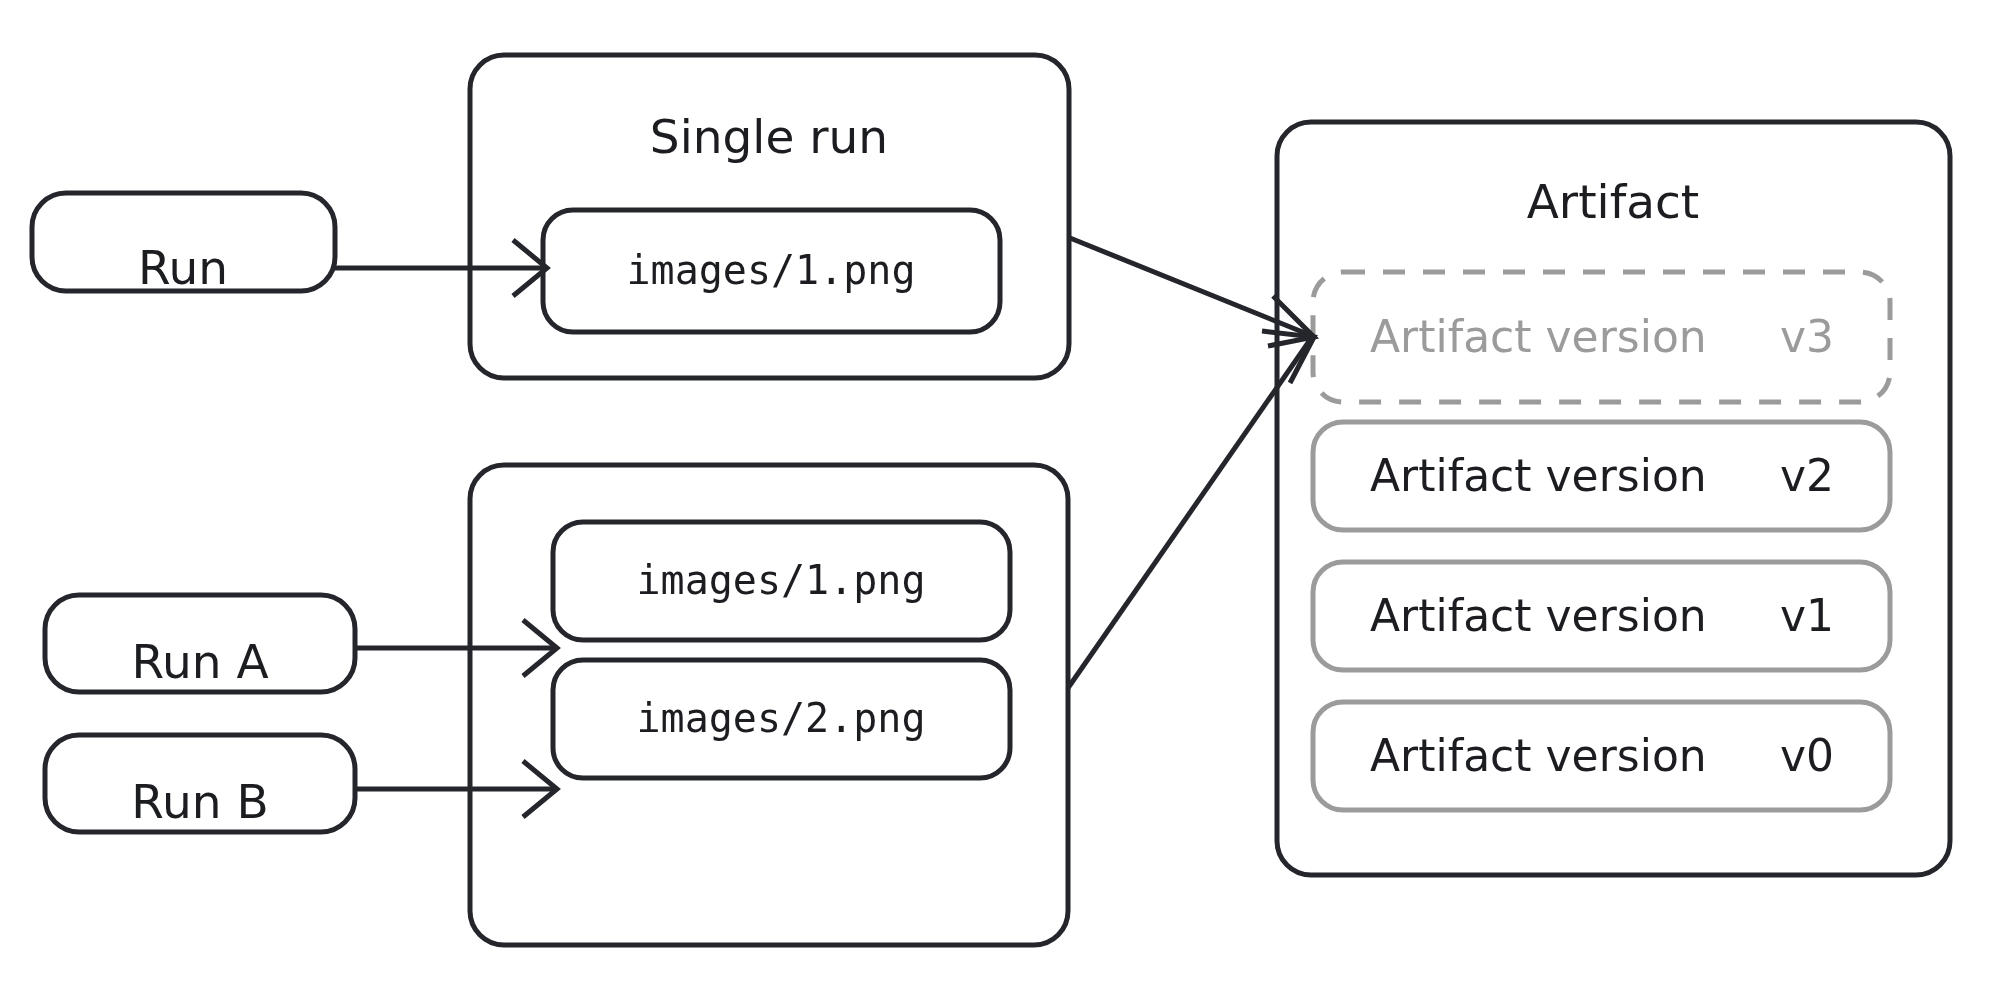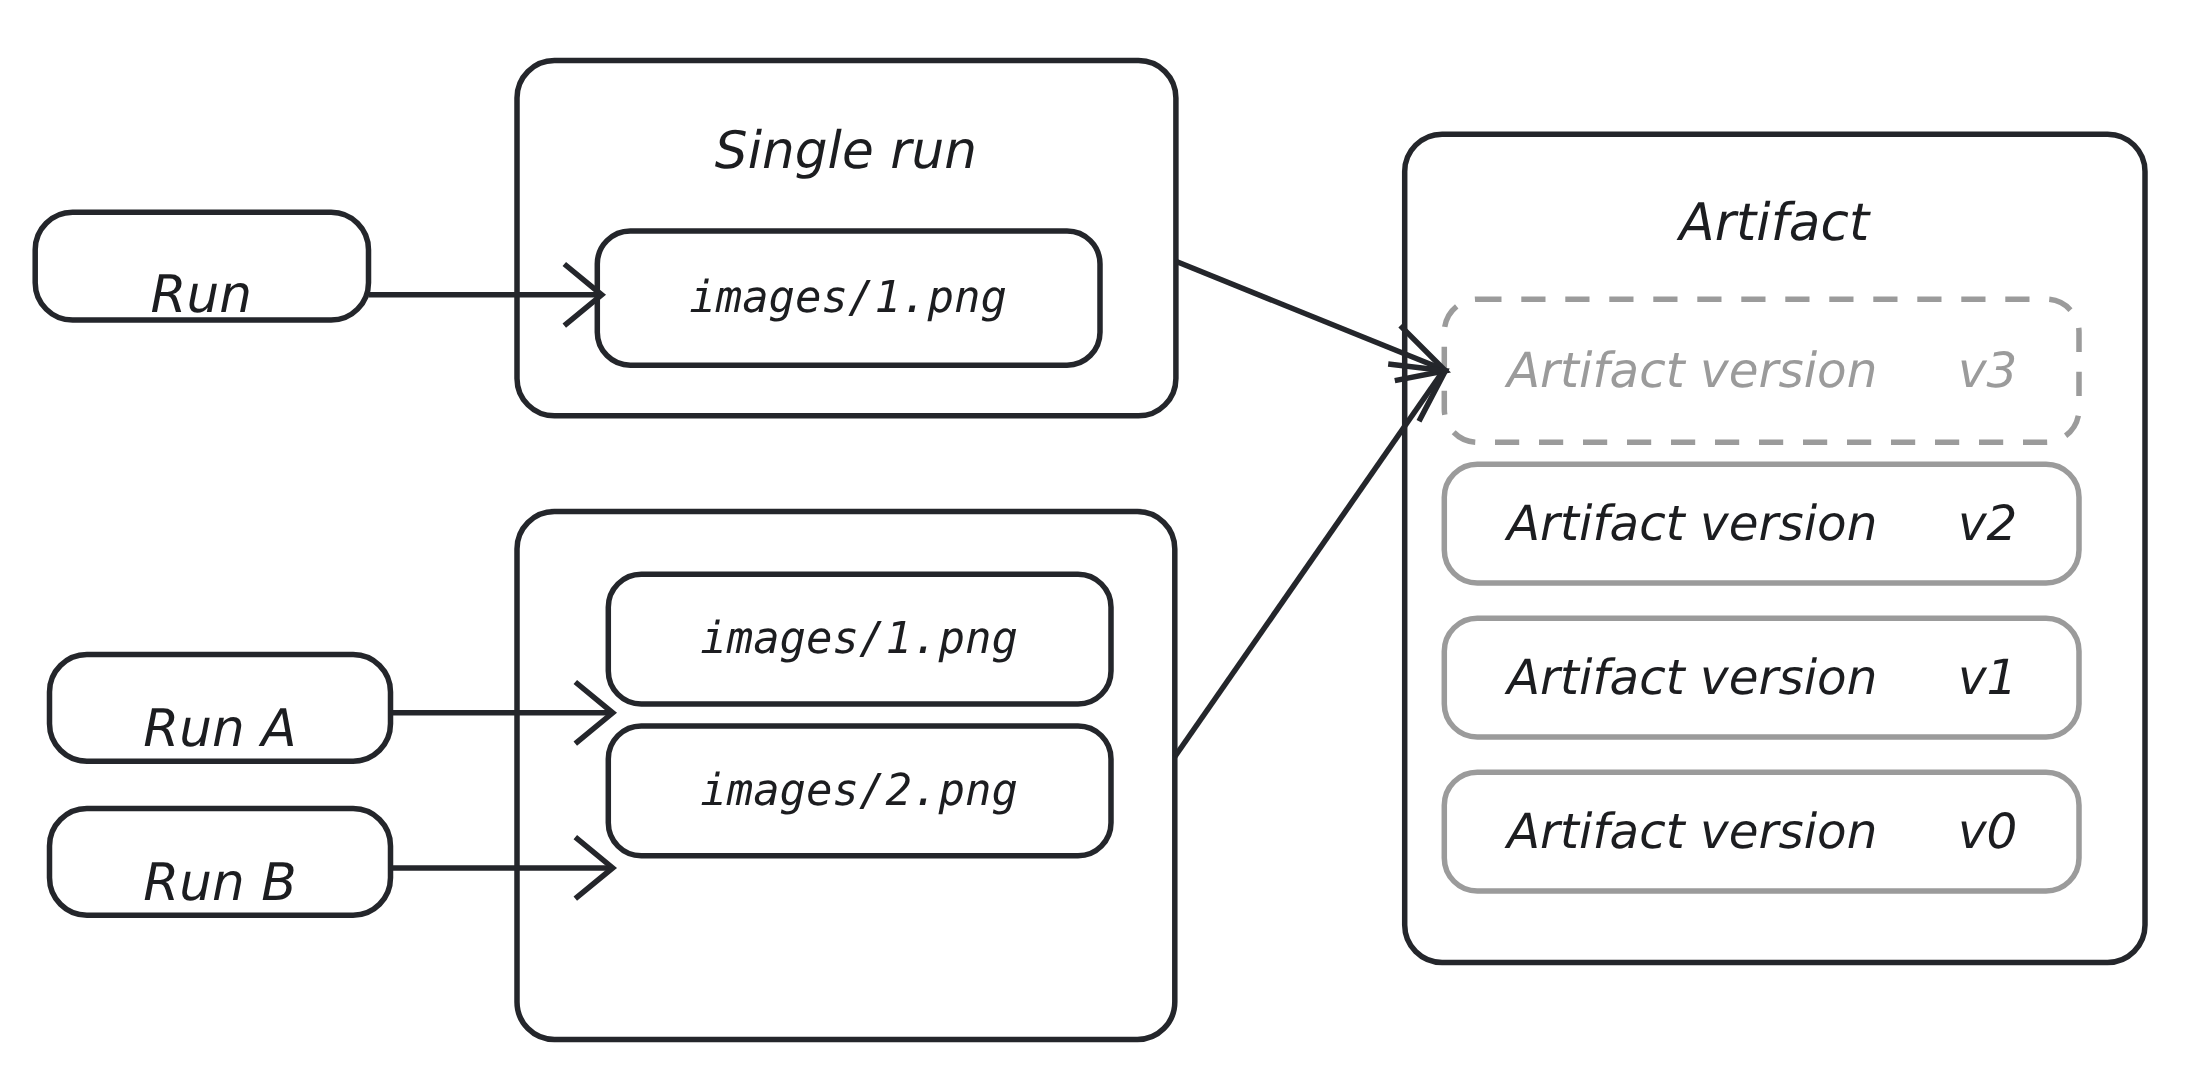--- a/index.html
+++ b/index.html
@@ -11,21 +11,20 @@
     width: 2010px;
     height: 986px;
     overflow: hidden;
     font-family: "DejaVu Sans", sans-serif;
   }
   #diagram-root {
     position: relative;
     width: 2010px;
     height: 986px;
     background: #ffffff;
-    font-style: italic;
   }
   svg.canvas {
     position: absolute;
     top: 0;
     left: 0;
     width: 2010px;
     height: 986px;
     display: block;
   }
   .node-rect {

